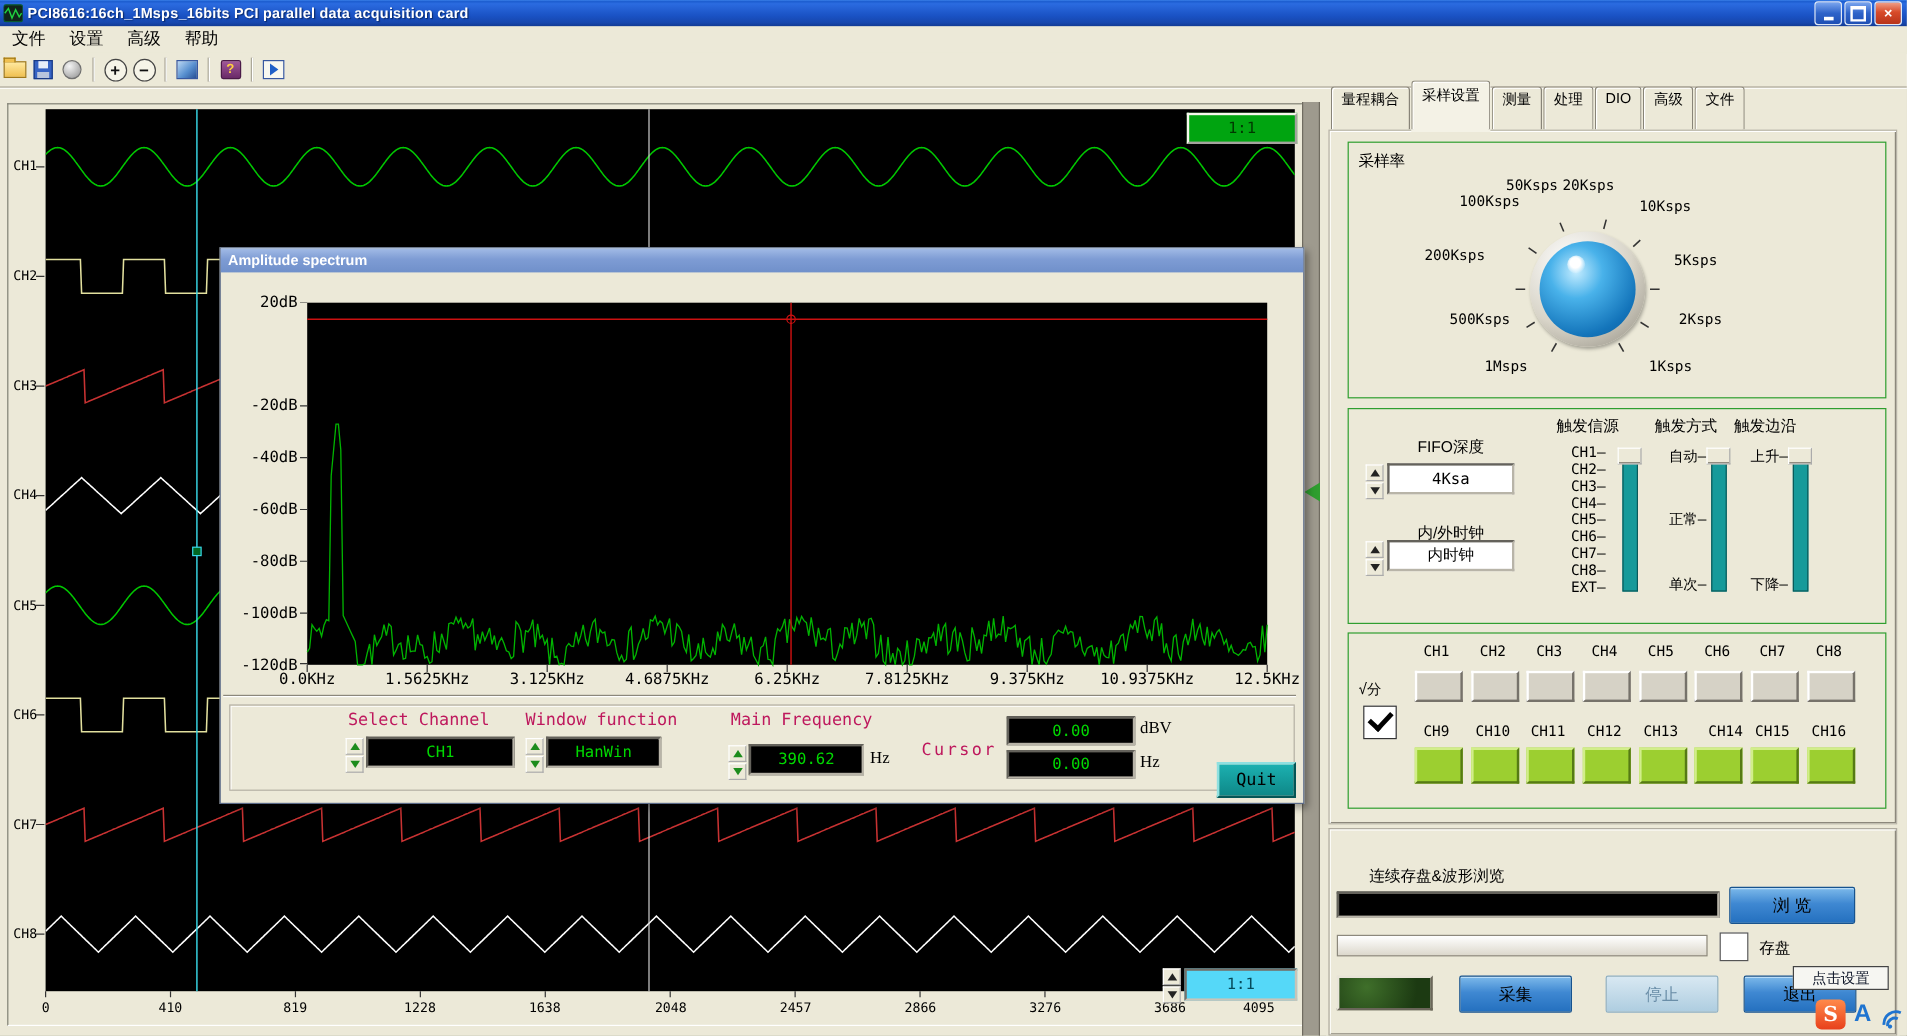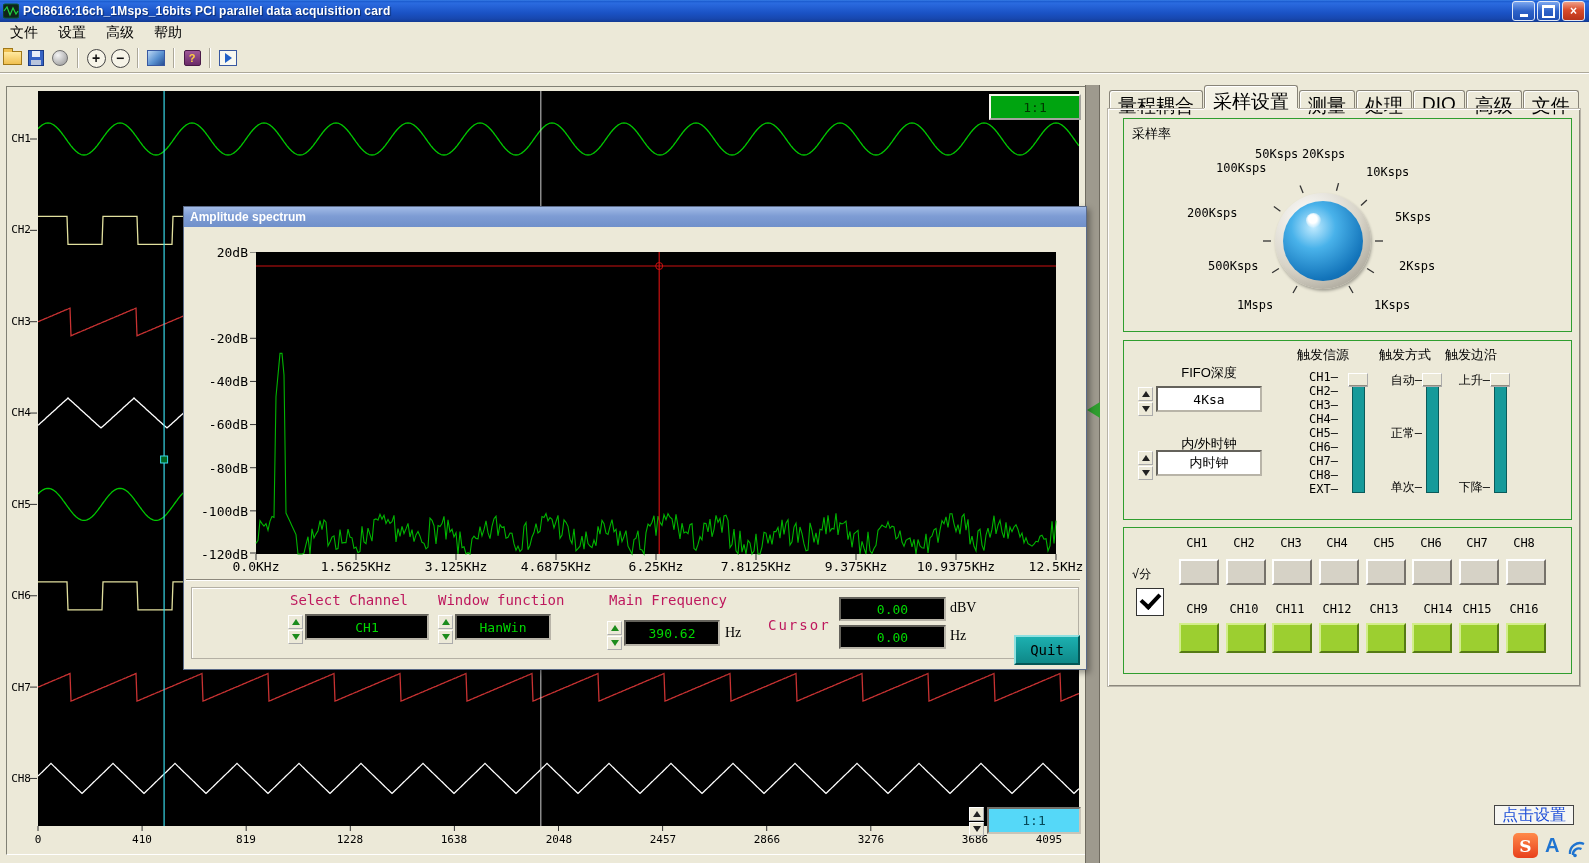--- a/index.html
+++ b/index.html
@@ -60,21 +60,21 @@
   .scope-spin{position:absolute;left:962px;top:720px;}
   
   .splitter{position:absolute;left:1085px;top:85px;width:13px;height:778px;background:#9e9a8e;
     border-left:1px solid #6f6b60;border-right:1px solid #6f6b60;}
   .split-arrow{position:absolute;left:1087px;top:402px;width:0;height:0;
     border-right:13px solid #2f9e2f;border-top:8px solid transparent;border-bottom:8px solid transparent;}
   
   .rpanel{position:absolute;left:1105px;top:85px;width:478px;height:778px;background:#ece9d8;}
   .tabs{position:absolute;left:4px;top:0;display:flex;align-items:flex-end;height:23px;}
   .tab{background:#ece9d8;border:1px solid #888478;border-bottom:none;border-radius:3px 3px 0 0;
-    padding:2px 8px 0 8px;font-size:19px;height:15px;margin-right:1px;color:#000;box-shadow:inset 1px 1px 0 #fff;}
+    padding:2px 8px 18px 8px;font-size:12px;height:15px;margin-right:1px;color:#000;box-shadow:inset 1px 1px 0 #fff;}
   .tab.active{height:19px;padding-top:3px;font-weight:normal;background:#f4f2e6;position:relative;z-index:3;
     box-shadow:inset 1px 1px 0 #fff,0 2px 0 #f4f2e6;}
   .tabframe{position:absolute;left:2px;top:23px;width:472px;height:577px;
     box-shadow:inset 1px 1px 0 #fff,inset -1px -1px 0 #8c887c;border:1px solid #b8b4a8;}
   .grp{position:absolute;border:1px solid #2f9e2f;background:#ece9d8;}
   .grp-title{position:absolute;left:8px;top:6px;font-size:13px;color:#000;}
   .kl{position:absolute;font-family:"DejaVu Sans Mono",monospace;font-size:12px;color:#000;white-space:nowrap;}
   .knob-ring{position:absolute;left:151px;top:74px;width:96px;height:96px;border-radius:50%;
     background:radial-gradient(circle at 35% 28%,#ffffff,#d8d4c8 55%,#8e8a7e 100%);box-shadow:1px 2px 3px rgba(0,0,0,.3);}
   .knob{position:absolute;left:159px;top:82px;width:80px;height:80px;border-radius:50%;
@@ -115,21 +115,21 @@
   .dlg-sep{position:absolute;left:2px;top:372px;width:894px;height:0;border-top:1px solid #8c887c;border-bottom:1px solid #fff;}
   .dlg-strip{position:absolute;left:7px;top:380px;width:886px;height:70px;border:1px solid #b4b0a4;
     box-shadow:inset 1px 1px 0 #fff;}
   .dlab{position:absolute;font-family:"DejaVu Sans Mono",monospace;font-size:14px;color:#be185d;white-space:nowrap;}
   .unit{position:absolute;font-family:Liberation Serif, serif;font-size:14px;color:#000;}
   .quit{position:absolute;left:830px;top:428px;width:62px;height:26px;background:linear-gradient(180deg,#1cb0b0,#0e8888);
     border-top:2px solid #8ee0e0;border-left:2px solid #8ee0e0;border-right:2px solid #045656;border-bottom:2px solid #045656;
     color:#000;font-family:"DejaVu Sans Mono",monospace;font-size:14px;display:flex;align-items:center;justify-content:center;}
   
   .tooltip{position:absolute;left:1494px;top:805px;width:78px;height:18px;background:#f6f6f2;border:1px solid #444;
-    font-size:16px;color:#1d4ed8;display:flex;align-items:center;justify-content:center;z-index:20;}
+    font-size:12px;color:#0f172a;display:flex;align-items:center;justify-content:center;z-index:20;}
   .tray-s{position:absolute;left:1513px;top:833px;width:25px;height:25px;border-radius:5px;
     background:linear-gradient(180deg,#ff8a4a,#e8401c);color:#fff;font-weight:bold;font-size:17px;
     display:flex;align-items:center;justify-content:center;z-index:20;font-family:"DejaVu Serif",serif;}
   .tray-a{position:absolute;left:1545px;top:834px;color:#1f74d0;font-weight:bold;font-size:20px;z-index:20;}
   .tray-net{position:absolute;left:1567px;top:838px;z-index:20;}
 </style>
 </head>
 <body>
 
 <div class="win">
@@ -394,20 +394,32 @@
       <div class="chbtn on" style="left:55px;top:95px"></div>
       <div class="chbtn on" style="left:102px;top:95px"></div>
       <div class="chbtn on" style="left:148px;top:95px"></div>
       <div class="chbtn on" style="left:195px;top:95px"></div>
       <div class="chbtn on" style="left:242px;top:95px"></div>
       <div class="chbtn on" style="left:288px;top:95px"></div>
       <div class="chbtn on" style="left:335px;top:95px"></div>
       <div class="chbtn on" style="left:382px;top:95px"></div>
     </div>
 
+    <div class="storage">
+      <span class="abs" style="left:33px;top:30px;font-size:13px">连续存盘&amp;波形浏览</span>
+      <div class="lvblack" style="position:absolute;left:6px;top:52px;width:315px;height:18px;justify-content:flex-start"></div>
+      <div class="xpbtn" style="left:333px;top:48px;width:103px;height:29px">浏  览</div>
+      <div class="progress" style="left:6px;top:88px;width:307px;height:16px"></div>
+      <div class="smallchk" style="left:325px;top:86px"></div>
+      <span class="abs" style="left:358px;top:90px;font-size:13px">存盘</span>
+      <div class="led" style="left:6px;top:122px;width:76px;height:25px"></div>
+      <div class="xpbtn" style="left:108px;top:122px;width:92px;height:29px">采集</div>
+      <div class="xpbtn disabled" style="left:230px;top:122px;width:92px;height:29px">停止</div>
+      <div class="xpbtn" style="left:345px;top:122px;width:92px;height:29px">退出</div>
+    </div>
   </div>
 
   <div class="dialog">
     <div class="dlg-title">Amplitude spectrum</div>
     <svg id="spectrum-svg" style="position:absolute;left:66px;top:45px" width="812" height="312">
       <g transform="translate(6,0)">
         <rect x="0" y="0" width="800" height="302" fill="#000"></rect>
         <g id="spec-ticks">
             <line x1="-6" y1="0" x2="0" y2="0" stroke="#333" stroke-width="1"></line>
             <line x1="-6" y1="86.28571428571428" x2="0" y2="86.28571428571428" stroke="#333" stroke-width="1"></line>

